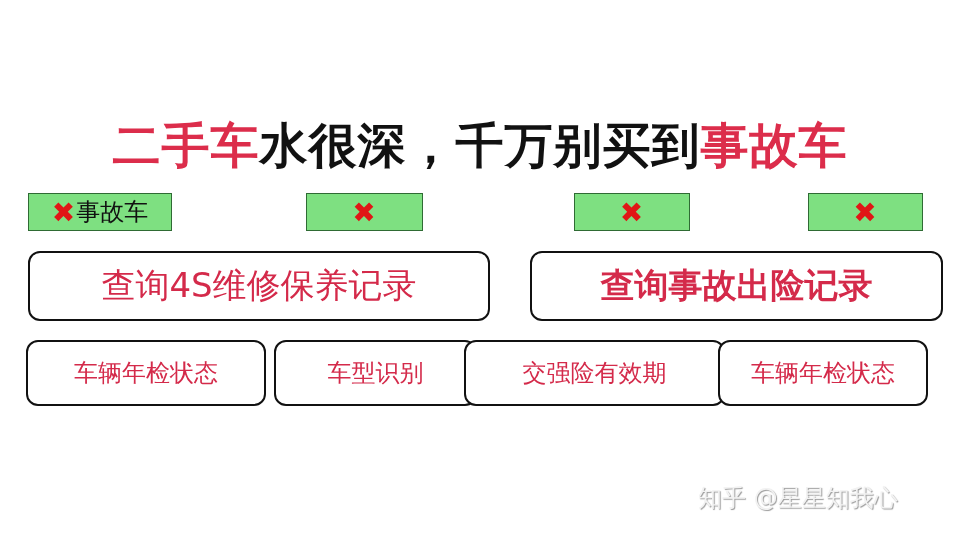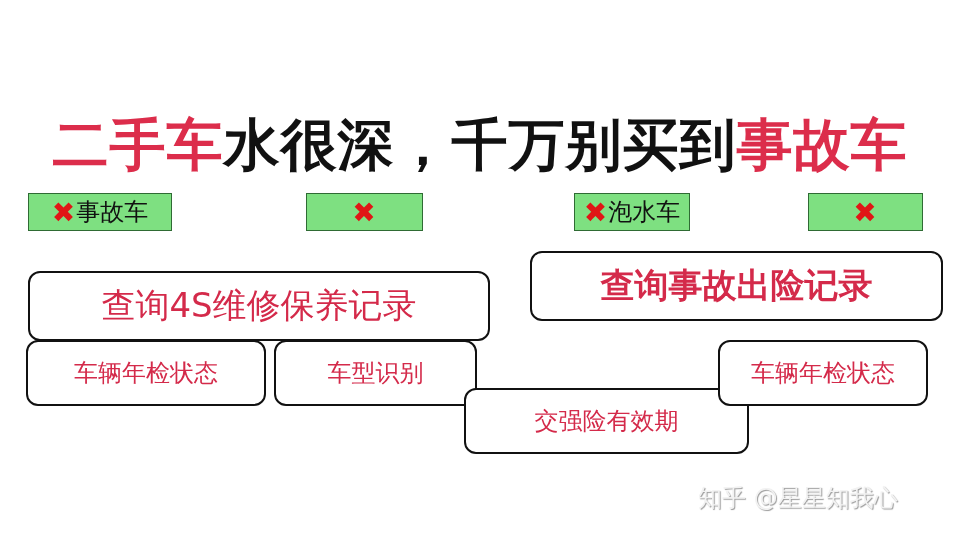--- a/index.html
+++ b/index.html
@@ -2,21 +2,21 @@
 <html><head>
   <meta charset="utf-8">
   <style>
     html, body { margin: 0; padding: 0; }
     body {
       width: 960px; height: 540px; background: #ffffff; position: relative; overflow: hidden;
       font-family: "DejaVu Sans", "Liberation Sans", sans-serif;
     }
     .title {
       position: absolute; left: 0; top: 110px; width: 960px; text-align: center;
-      font-size: 56px; font-weight: bold; letter-spacing: 1px; line-height: 70px;
+      font-size: 48px; font-weight: bold; letter-spacing: 1px; line-height: 70px;
       white-space: nowrap;
     }
     .title .red { color: #dc2d4b; }
     .title .black { color: #111111; }
     .tag {
       position: absolute; top: 193px; height: 38px; background: #7ee081;
       border: 1.5px solid #2f6b34; box-sizing: border-box;
       display: flex; align-items: center; justify-content: center;
       font-size: 24px; color: #111; white-space: nowrap;
     }
@@ -42,39 +42,38 @@
 
 <div class="tag" style="left:28px; width:144px;">
   <span class="x">✖</span>
   <span>事故车</span>
 </div>
 <div class="tag" style="left:306px; width:117px;">
   <span class="x">✖</span>
 </div>
 <div class="tag" style="left:574px; width:116px;">
   <span class="x">✖</span>
-  <span>泡水车</span>
 </div>
 <div class="tag" style="left:808px; width:115px;">
   <span class="x">✖</span>
 </div>
 
-<div class="box big" style="left:28px; width:462px;margin-top:20px;">
+<div class="box big" style="left:28px; width:462px;">
   <span>查询4S维修保养记录</span>
 </div>
 <div class="box big" style="left:530px; width:413px;font-weight:bold;">
   <span>查询事故出险记录</span>
 </div>
 
 <div class="box small" style="left:26px; width:240px;">
   <span>车辆年检状态</span>
 </div>
 <div class="box small" style="left:274px; width:203px;">
   <span>车型识别</span>
 </div>
-<div class="box small" style="left:464px; width:285px;margin-top:48px;">
+<div class="box small" style="left:464px; width:261px;">
   <span>交强险有效期</span>
 </div>
 <div class="box small" style="left:718px; width:210px;">
   <span>车辆年检状态</span>
 </div>
 
 <div class="watermark">知乎 @星星知我心</div>
 
 </body></html>

